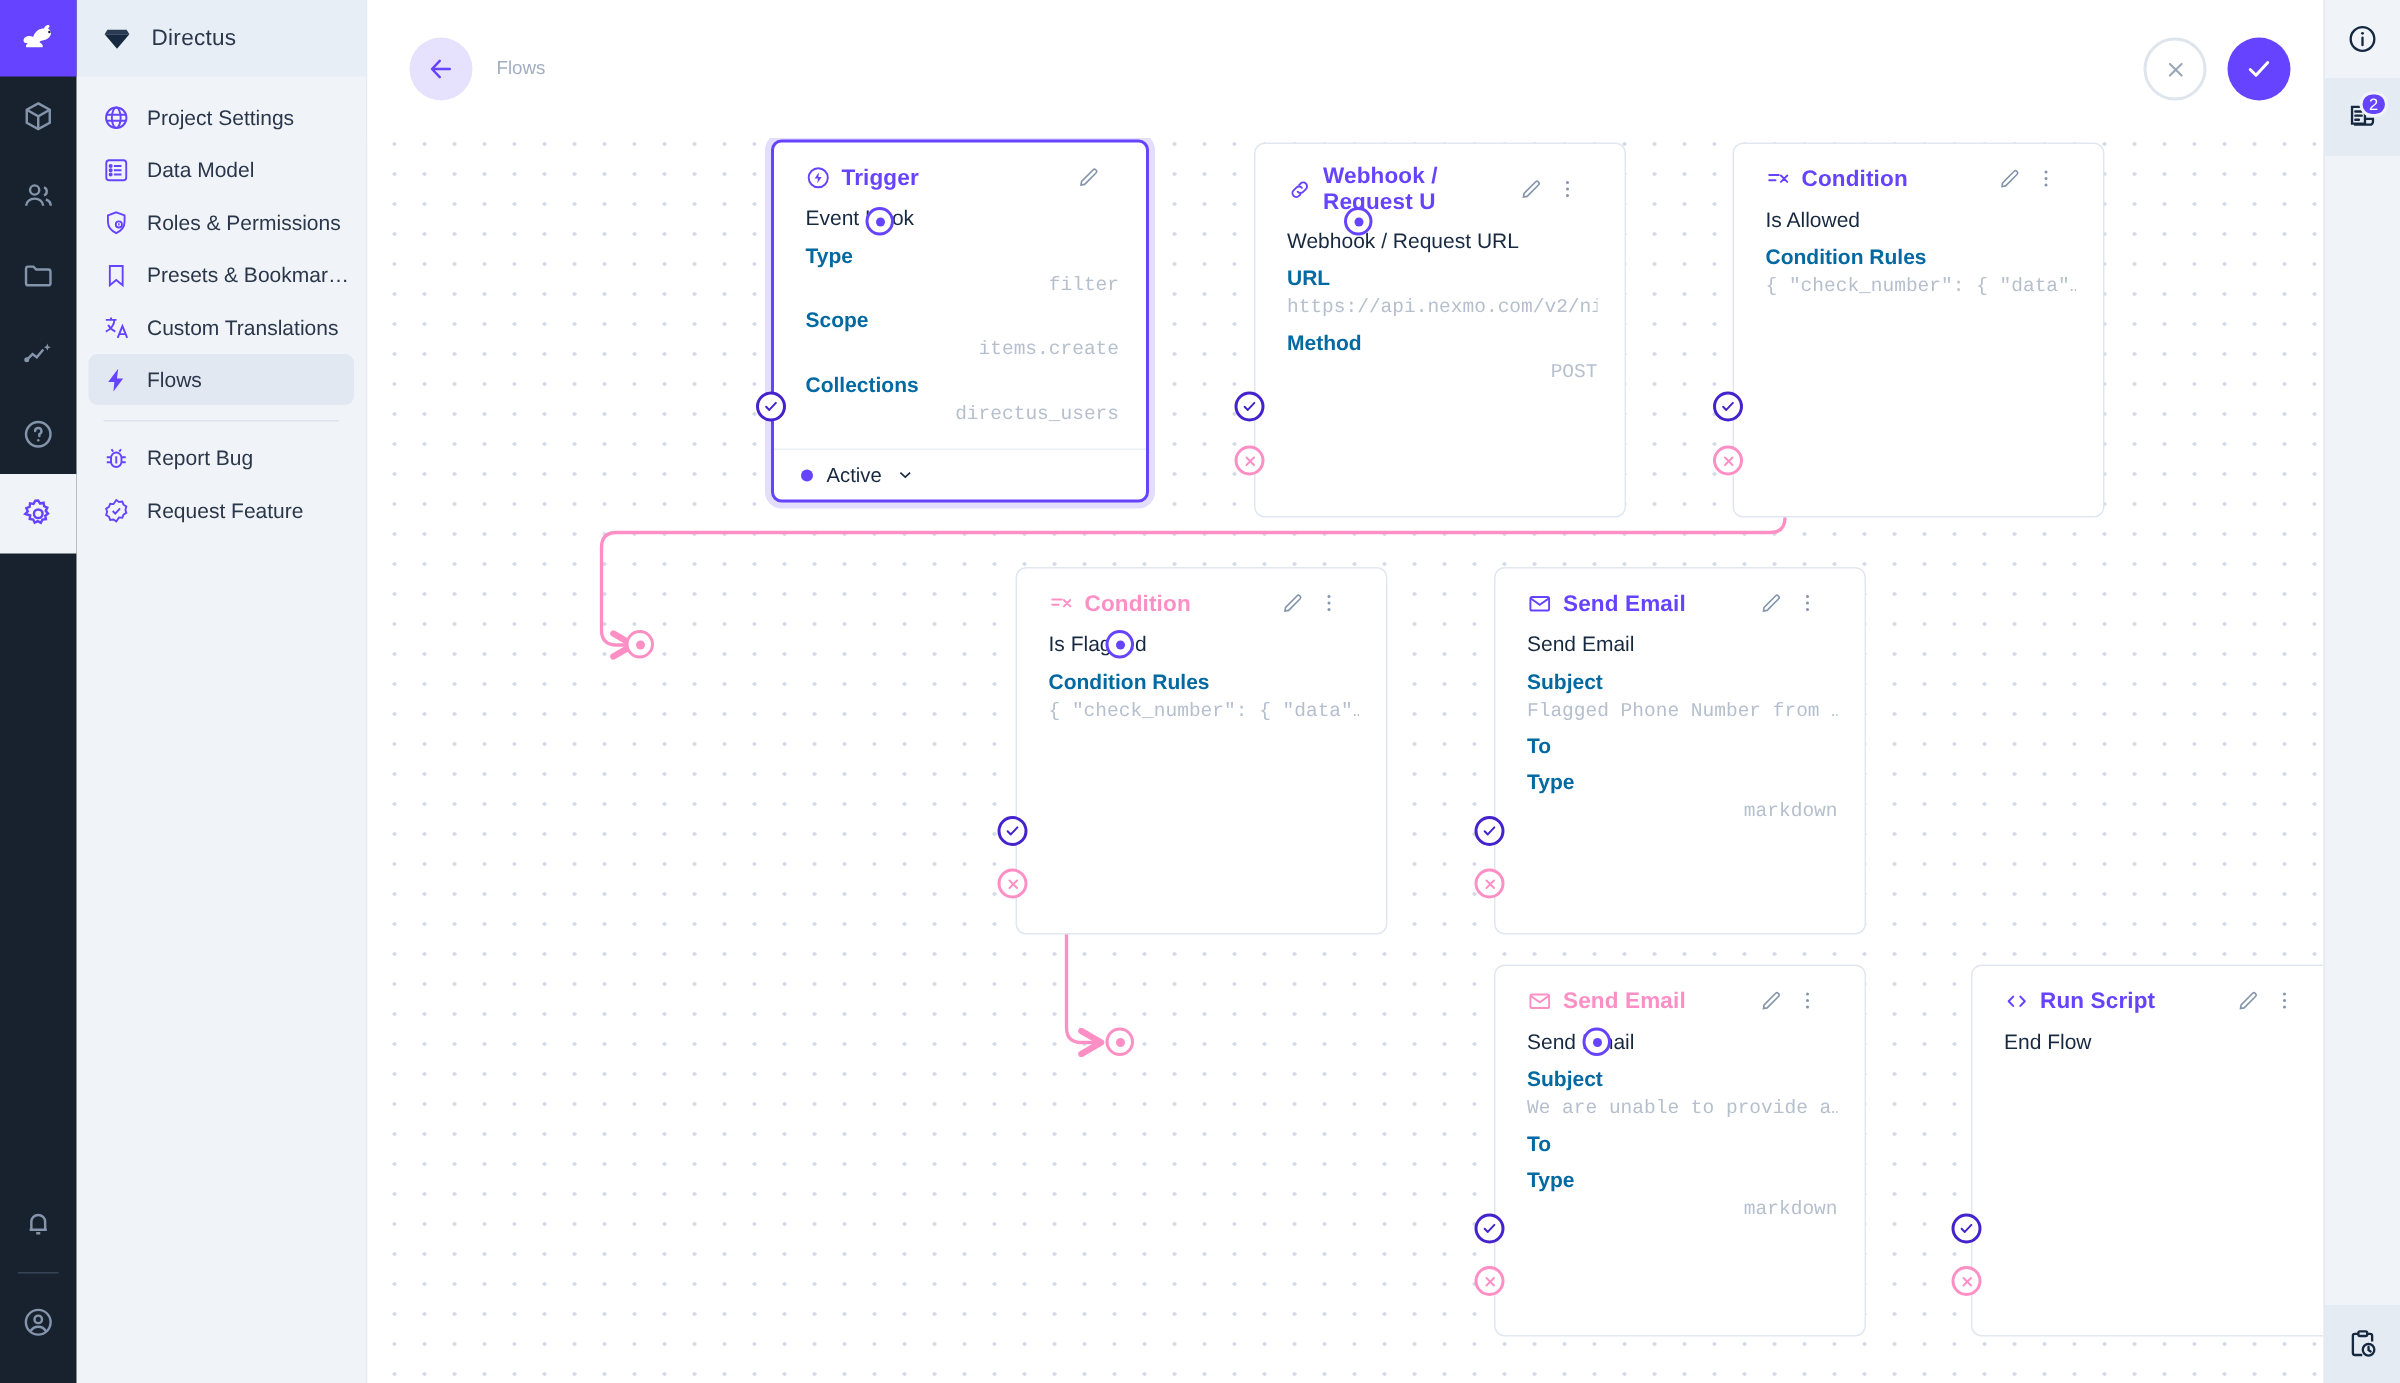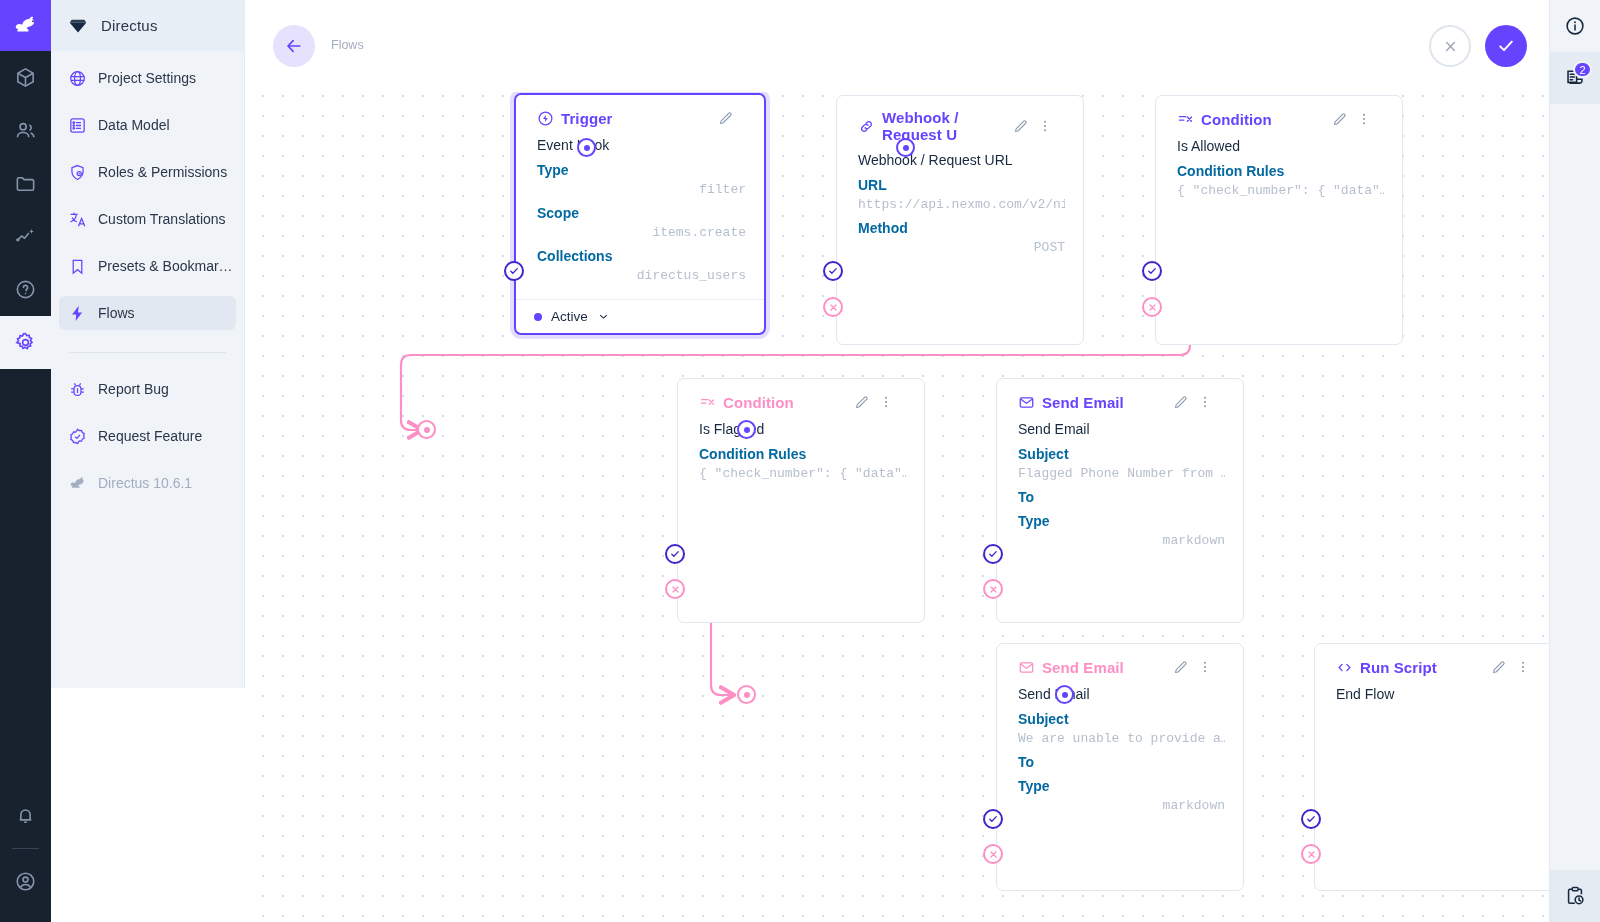--- a/index.html
+++ b/index.html
@@ -27,30 +27,30 @@
     cursor: pointer;
   }
   .rail-btn svg { width: 23px; height: 23px; }
   .rail-btn.active { background: #f0f4f9; }
   .rail-spacer { flex: 1 1 auto; }
   .rail-bottom { display: flex; flex-direction: column; align-items: center; padding-bottom: 14px; width:51px;}
   .rail-divider { width: 27px; height: 1px; background: #364456; margin: 6px 0; }
 
   
   .modnav {
-    width: 194px; height: 688px; background: #f0f4f9;
+    width: 194px; height: 922px; background: #f0f4f9;
     flex: 0 0 194px; display: flex; flex-direction: column;
     border-right: 1px solid #e4eaf1;
   }
   .modnav-header {
     height: 51px; display: flex; align-items: center; gap: 12px;
     padding: 0 16px; background: #e8eef5;
   }
   .modnav-header .title { font-size: 15px; color: #2a3649; letter-spacing: .2px; }
-  .modnav-list { padding: 10px 8px 0 8px; display: flex; flex-direction: column; gap: 13px; }
+  .modnav-list { padding: 10px 8px 0 8px; display: flex; flex-direction: column; gap: 1px; }
   .navitem {
     display: flex; align-items: center; gap: 11px;
     height: 34px; padding: 0 9px; border-radius: 6px;
     font-size: 14px; color: #2a3649; cursor: pointer; position: relative;
     white-space: nowrap; overflow: hidden;
   }
   .navitem.active { background: #e1e8f1; }
   .navitem.active::before {
     content: ""; position: absolute; left: -8px; top: 4px;
     width: 3px; height: 26px; background: #6644ff; border-radius: 0 2px 2px 0;
@@ -273,34 +273,34 @@
               <circle cx="14.2" cy="13.4" r="2.6" fill="#fff"></circle>
               <path d="M14.2 12.4v2" stroke-width="1.3"></path>
             </svg>
         </span>
         <span>Roles &amp; Permissions</span>
       </div>
 
       <div class="navitem">
         <span class="ic">
           <svg viewBox="0 0 24 24" fill="none" stroke="#6644ff" stroke-width="1.6">
-              <path d="M3.2 5.4h9M7.6 3.4v2M10.4 5.4c0 4-3 8-7.2 9.8M5.2 9.6c1.3 2.6 3.6 4.6 6 5.6"></path>
-              <path d="M13.2 20.6l4-10 4 10M14.8 17.4h4.8"></path>
+              <path d="M6.6 4.2h10.8v16.2L12 16l-5.4 4.4V4.2z"></path>
             </svg>
         </span>
-        <span>Custom Translations</span>
+        <span>Presets &amp; Bookmar…</span>
       </div>
 
       <div class="navitem">
         <span class="ic">
           <svg viewBox="0 0 24 24" fill="none" stroke="#6644ff" stroke-width="1.6">
-              <path d="M6.6 4.2h10.8v16.2L12 16l-5.4 4.4V4.2z"></path>
+              <path d="M3.2 5.4h9M7.6 3.4v2M10.4 5.4c0 4-3 8-7.2 9.8M5.2 9.6c1.3 2.6 3.6 4.6 6 5.6"></path>
+              <path d="M13.2 20.6l4-10 4 10M14.8 17.4h4.8"></path>
             </svg>
         </span>
-        <span>Presets &amp; Bookmar…</span>
+        <span>Custom Translations</span>
       </div>
 
 
       <div class="navitem active">
         <span class="ic">
           <svg viewBox="0 0 24 24" fill="#6644ff">
               <path d="M13.4 2.6L5.2 13.4h5.2l-.8 8 8.2-10.8h-5.2l1-8z"></path>
             </svg>
         </span>
         <span>Flows</span>
@@ -321,28 +321,20 @@
       <div class="navitem">
         <span class="ic">
           <svg viewBox="0 0 24 24" fill="none" stroke="#6644ff" stroke-width="1.6">
               <path d="M12 3l2.3 1.6 2.8-.3 1 2.6 2.4 1.5-.8 2.7.8 2.7-2.4 1.5-1 2.6-2.8-.3L12 21l-2.3-1.6-2.8.3-1-2.6L3.5 15.6l.8-2.7-.8-2.7L5.9 8.7l1-2.6 2.8.3L12 3z"></path>
               <path d="M9 12.2l2.2 2.2 4-4.4"></path>
             </svg>
         </span>
         <span>Request Feature</span>
       </div>
 
-      <div class="navitem muted">
-        <span class="ic">
-          <svg viewBox="0 0 24 24" fill="#a2aec0">
-              <path d="M3.6 14.4c-.8-1.6.2-3.1 1.8-3.6 1.3-.4 2.6-.2 3.6.5.4-1.6 1.4-3.2 3-4.2 1.1-.7 2.3-1 3.4-.9.2-.7.7-1.4 1.5-1.8.6-.3 1.2-.3 1.6 0 .3.2.3.6.1.9l-.8 1c.7.3 1.3.9 1.6 1.7.4 1.2 0 2.5-.9 3.4-1.3 1.3-3.1 1.8-4.6 2.1-.6.1-1 .5-1.1 1 .9.3 1.6 1 1.9 1.9.1.5-.1.9-.6.9H5.5c-.6 0-1-.4-.8-.9.2-.6.7-1.1 1.3-1.3-1.1-.1-2-.4-2.4-.7z"></path>
-            </svg>
-        </span>
-        <span>Directus 10.6.1</span>
-      </div>
 
     </div>
   </div>
 
   <div class="main">
 
     <div class="canvas">
       <div class="canvas-mask"></div>
 
       <svg class="wires" viewBox="0 0 1549 922">

